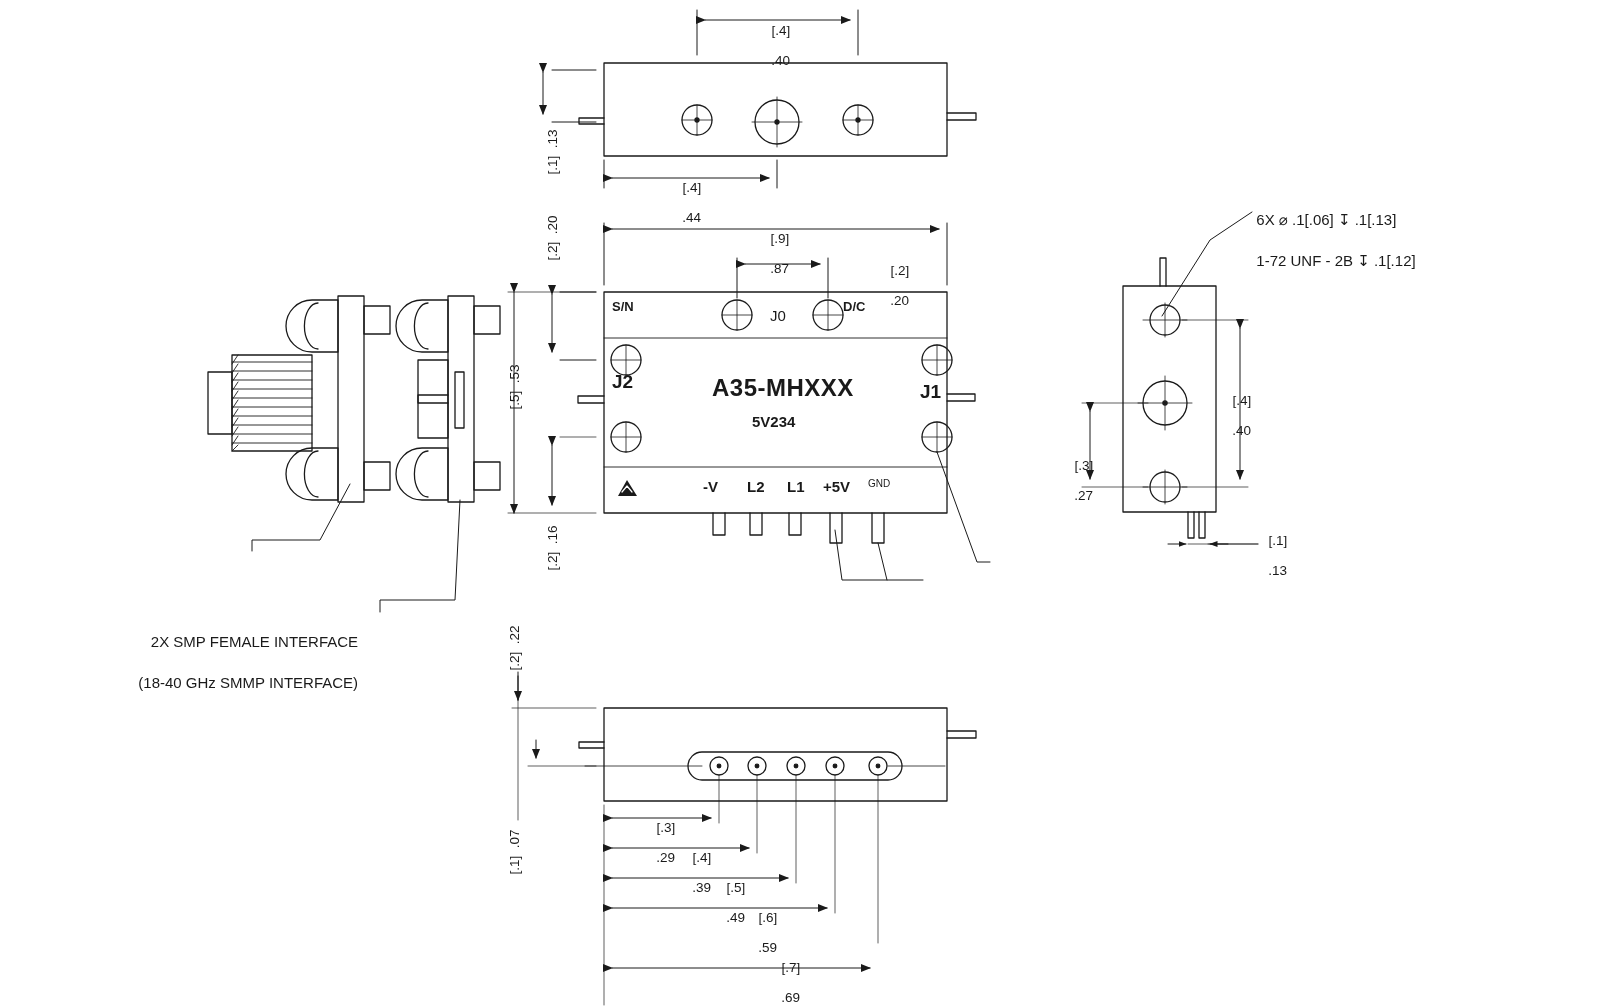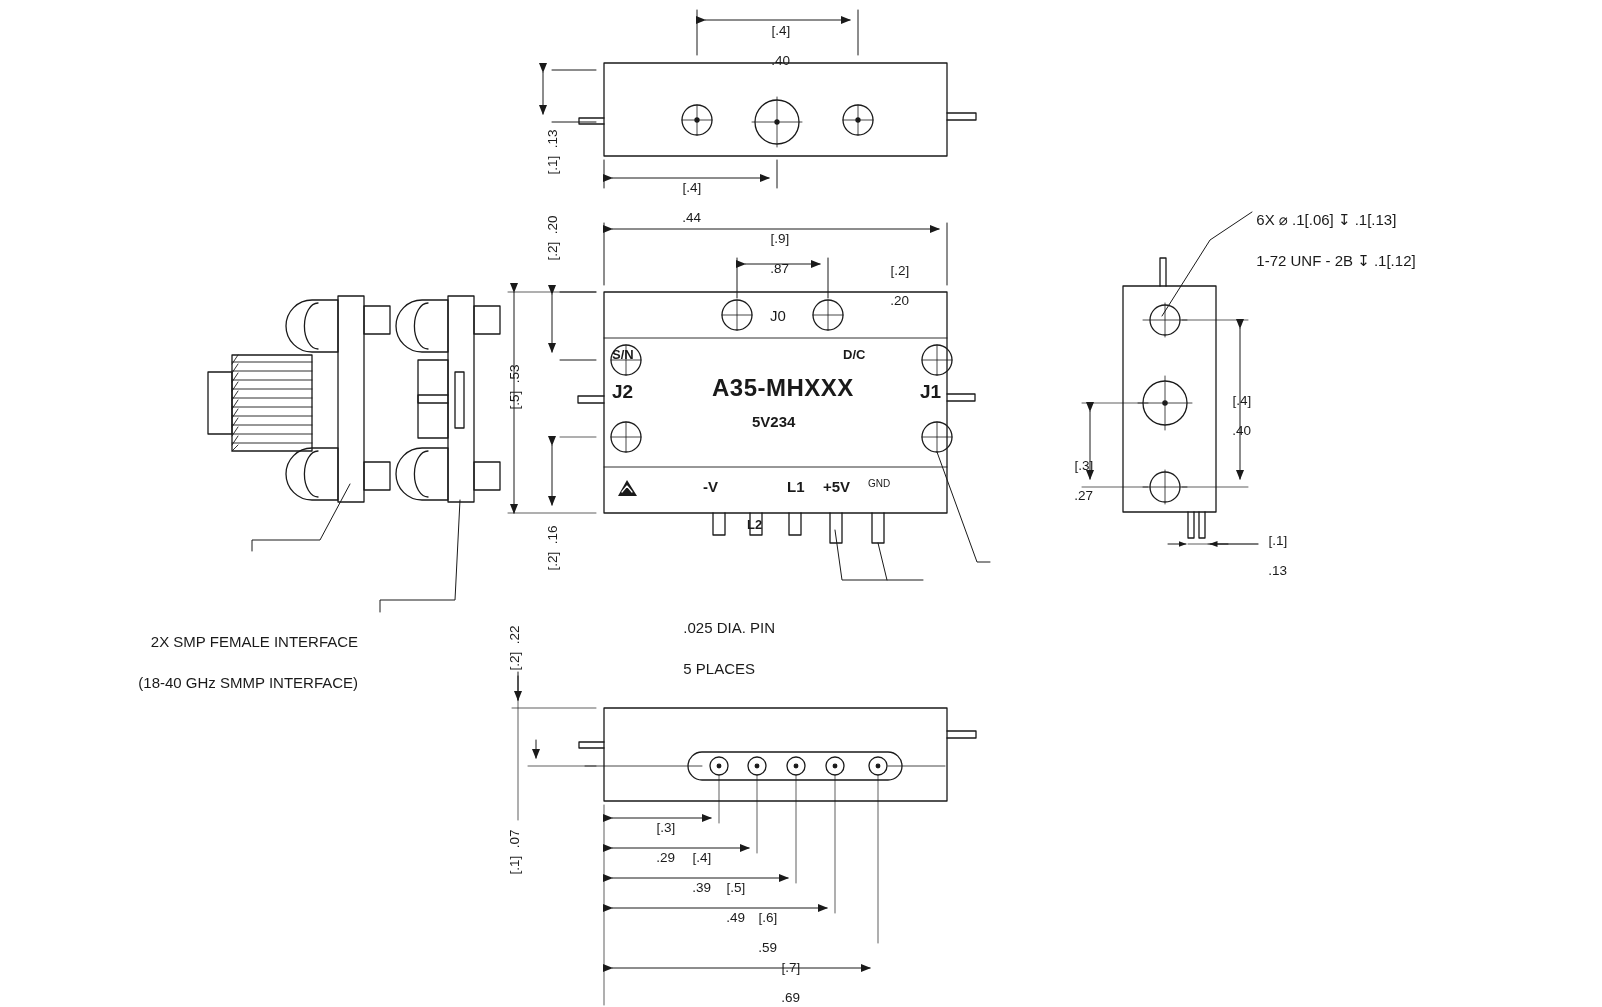--- a/index.html
+++ b/index.html
@@ -4,21 +4,21 @@
 <style>
   html,body{margin:0;padding:0;background:#ffffff;}
   body{width:1602px;height:1007px;position:relative;overflow:hidden;
        font-family:"Liberation Sans",sans-serif;color:#1a1a1a;}
   .stage{position:absolute;left:0;top:0;width:1602px;height:1007px;}
   svg{position:absolute;left:0;top:0;width:1602px;height:1007px;overflow:visible;}
   .lbl{position:absolute;font-size:14px;line-height:1.15;white-space:pre;color:#1a1a1a;}
   .dim{position:absolute;font-size:13.5px;line-height:1.12;text-align:center;white-space:pre;}
   .dimv{position:absolute;font-size:13.5px;line-height:1.12;white-space:pre;
         transform-origin:0 0;}
-  .bold{font-weight:bold;margin-top:48px;}
+  .bold{font-weight:bold;}
   .big{font-size:24px;font-weight:bold;letter-spacing:.5px;}
   .mid{font-size:15px;font-weight:normal;}
   .note{position:absolute;font-size:15px;line-height:1.35;white-space:pre;}
 </style>
 </head>
 <body>
 
 <div class="stage">
 
 <svg viewBox="0 0 1602 1007">
@@ -253,26 +253,26 @@
 <div class="dimv" style="left:492px;top:417px;transform:rotate(-90deg);">
   <span>[.5]</span>  <span>.53</span>
 </div>
 <div class="dimv" style="left:530px;top:578px;transform:rotate(-90deg);">
   <span>[.2]</span>  <span>.16</span>
 </div>
 
 <div class="lbl bold" style="left:612px;top:300px;font-size:13px;">S/N</div>
 <div class="lbl bold" style="left:843px;top:300px;font-size:13px;">D/C</div>
 <div class="lbl mid" style="left:770px;top:307px;">J0</div>
-<div class="lbl" style="left:612px;top:381px;font-size:19px;font-weight:bold;">J2</div>
+<div class="lbl" style="left:612px;top:371px;font-size:19px;font-weight:bold;">J2</div>
 <div class="lbl" style="left:920px;top:381px;font-size:19px;font-weight:bold;">J1</div>
 <div class="lbl big" style="left:712px;top:374px;">A35-MHXXX</div>
 <div class="lbl" style="left:752px;top:413px;font-size:15px;font-weight:bold;">5V234</div>
 <div class="lbl" style="left:703px;top:478px;font-size:15px;font-weight:bold;">-V</div>
-<div class="lbl" style="left:747px;top:478px;font-size:13px;font-weight:bold;margin-top:40px;">L2</div>
+<div class="lbl" style="left:747px;top:478px;font-size:15px;font-weight:bold;">L2</div>
 <div class="lbl" style="left:787px;top:478px;font-size:15px;font-weight:bold;">L1</div>
 <div class="lbl" style="left:823px;top:478px;font-size:15px;font-weight:bold;">+5V</div>
 <div class="lbl" style="left:868px;top:478px;font-size:10px;font-weight:normal;">GND</div>
 
 <div class="dim" style="left:1196px;top:378px;width:84px;">
   <span>[.4]</span><br>
   <span>.40</span>
 </div>
 <div class="dim" style="left:1038px;top:443px;width:84px;">
   <span>[.3]</span><br>
@@ -307,22 +307,18 @@
 </div>
 <div class="dim" style="left:745px;top:945px;width:84px;">
   <span>[.7]</span><br>
   <span>.69</span>
 </div>
 
 <div class="note" style="left:130px;top:612px;text-align:right;">
   <span>2X SMP FEMALE INTERFACE</span><br>
   <span>(18-40 GHz SMMP INTERFACE)</span>
 </div>
-<div class="note" style="left:675px;top:598px;">
-  <span>.025 DIA. PIN</span><br>
-  <span>5 PLACES</span>
-</div>
 <div class="note" style="left:1248px;top:190px;">
   <span>6X ⌀ .1[.06] ↧ .1[.13]</span><br>
   <span>1-72 UNF - 2B ↧ .1[.12]</span>
 </div>
 
 </div>
 
 </body></html>

